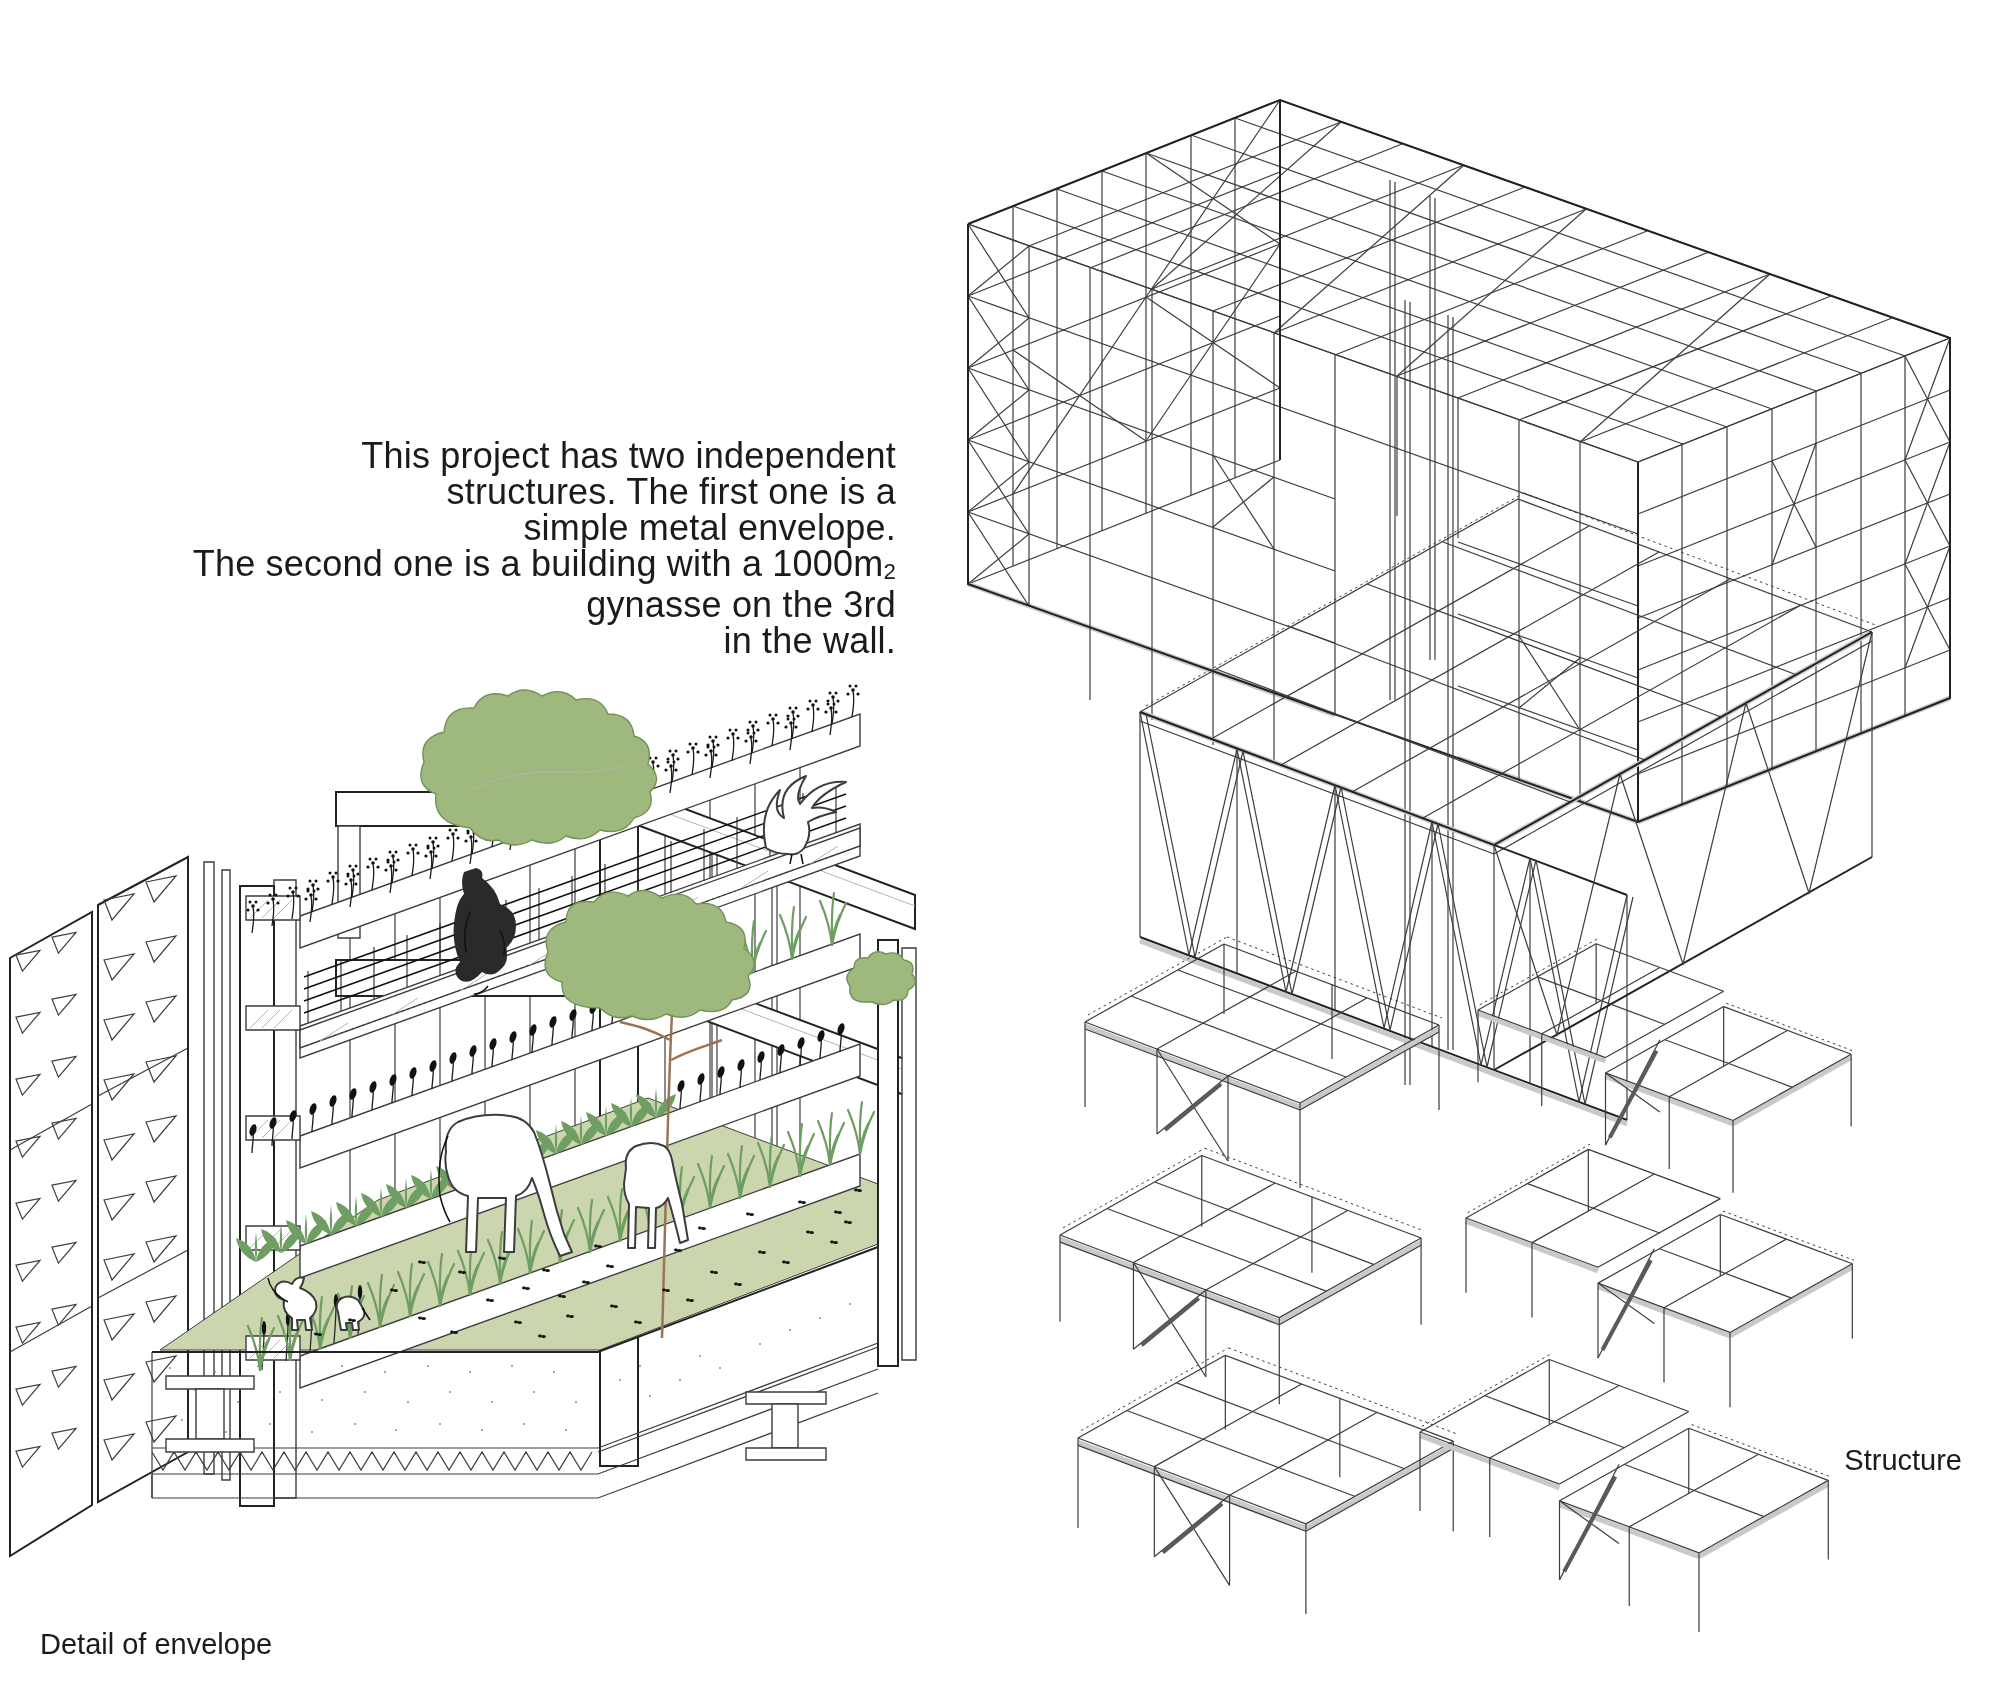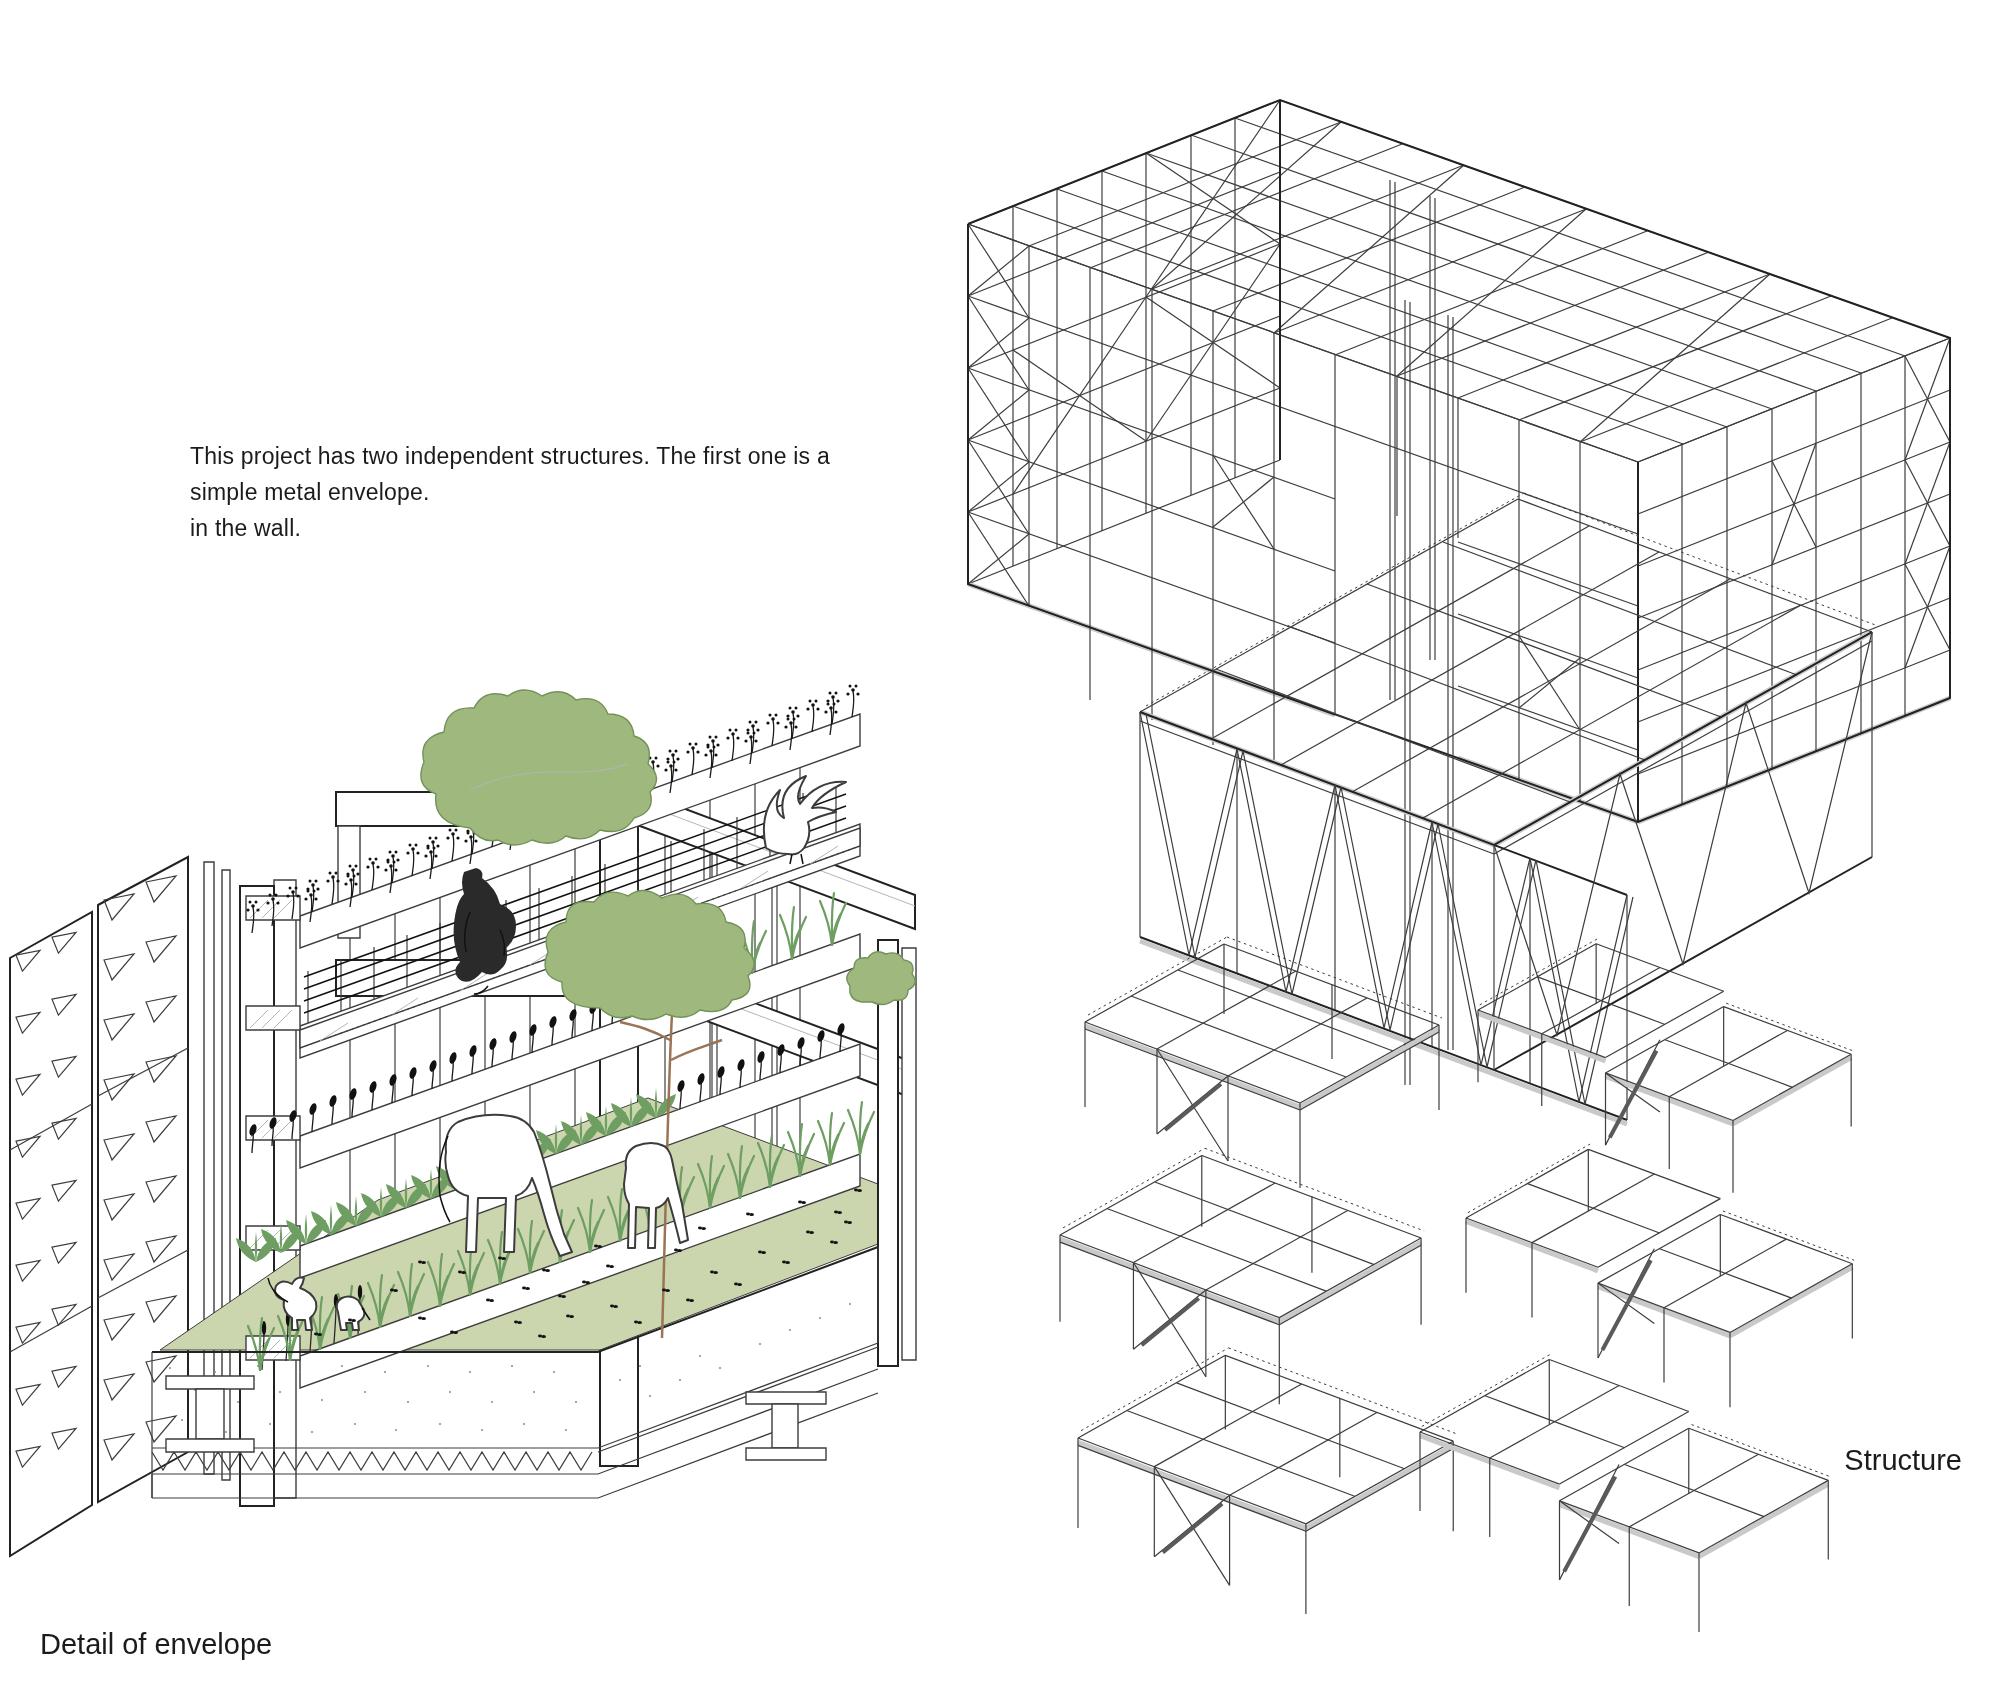--- a/index.html
+++ b/index.html
@@ -1,19 +1,19 @@
 <!DOCTYPE html>
 <html style="--paper: #ffffff; --line: #3d3d3d; --line-dark: #222222; --ink: #111111; --floor-green: #ccd6ae; --canopy: #9eb87e; --canopy-dark: #72925a; --trunk: #9b7355; --plant: #6f9e63;"><head>
 <meta charset="utf-8">
 <style>
   html,body{margin:0;padding:0;background:#fff}
   body{font-family:"Liberation Sans",sans-serif}
   .page{position:relative;width:2000px;height:1683px;background:var(--paper,#fff);overflow:hidden}
-  .desc{position:absolute;left:190px;top:438px;width:706px;text-align:left;
-        font-size:23px;line-height:36px;color:#1b1b1b;letter-spacing:.2px}
+  .desc{position:absolute;left:190px;top:438px;width:706px;text-align:right;
+        font-size:36px;line-height:36px;color:#1b1b1b;letter-spacing:.2px}
   .desc .sub{font-size:62%;position:relative;top:3px}
   .caption{position:absolute;font-size:29px;color:#1b1b1b}
   .cap-left{left:40px;top:1628px}
   .cap-right{right:38px;top:1444px;text-align:left}
   svg{position:absolute;overflow:visible}
   .left-svg{left:0;top:540px}
   .right-svg{left:740px;top:40px}
   svg line,svg path,svg polyline,svg polygon,svg rect,svg ellipse,svg circle{vector-effect:non-scaling-stroke}
   .ln{stroke:var(--line,#3d3d3d);stroke-width:1.2;fill:none}
   .ln2{stroke:var(--line-dark,#222);stroke-width:2;fill:none}
@@ -33,20 +33,21 @@
   .dot{fill:#8a8a8a}
 </style>
 </head>
 <body>
 
 <div class="page">
 
   <div class="desc">
     <div>This project has two independent structures. The first one is a</div>
     <div>simple metal envelope.</div>
+    <div><span>The second one is a building with a 1000m</span><span class="sub">2</span><span> gynasse on the 3rd</span></div>
     <div>in the wall.</div>
   </div>
 
   <svg class="left-svg" width="940" height="1143" viewBox="0 540 940 1143">
     <defs>
       <path id="tri" d="M0 4 L30 -2 L8 24 Z"></path>
       <g id="bflower">
           <path d="M0 0 C1 -8 3 -16 1 -26" style="stroke:#1a1a1a;fill:none;stroke-width:1.3"></path>
           <g fill="#111">
             <circle cx="1" cy="-27" r="1.8"></circle>

